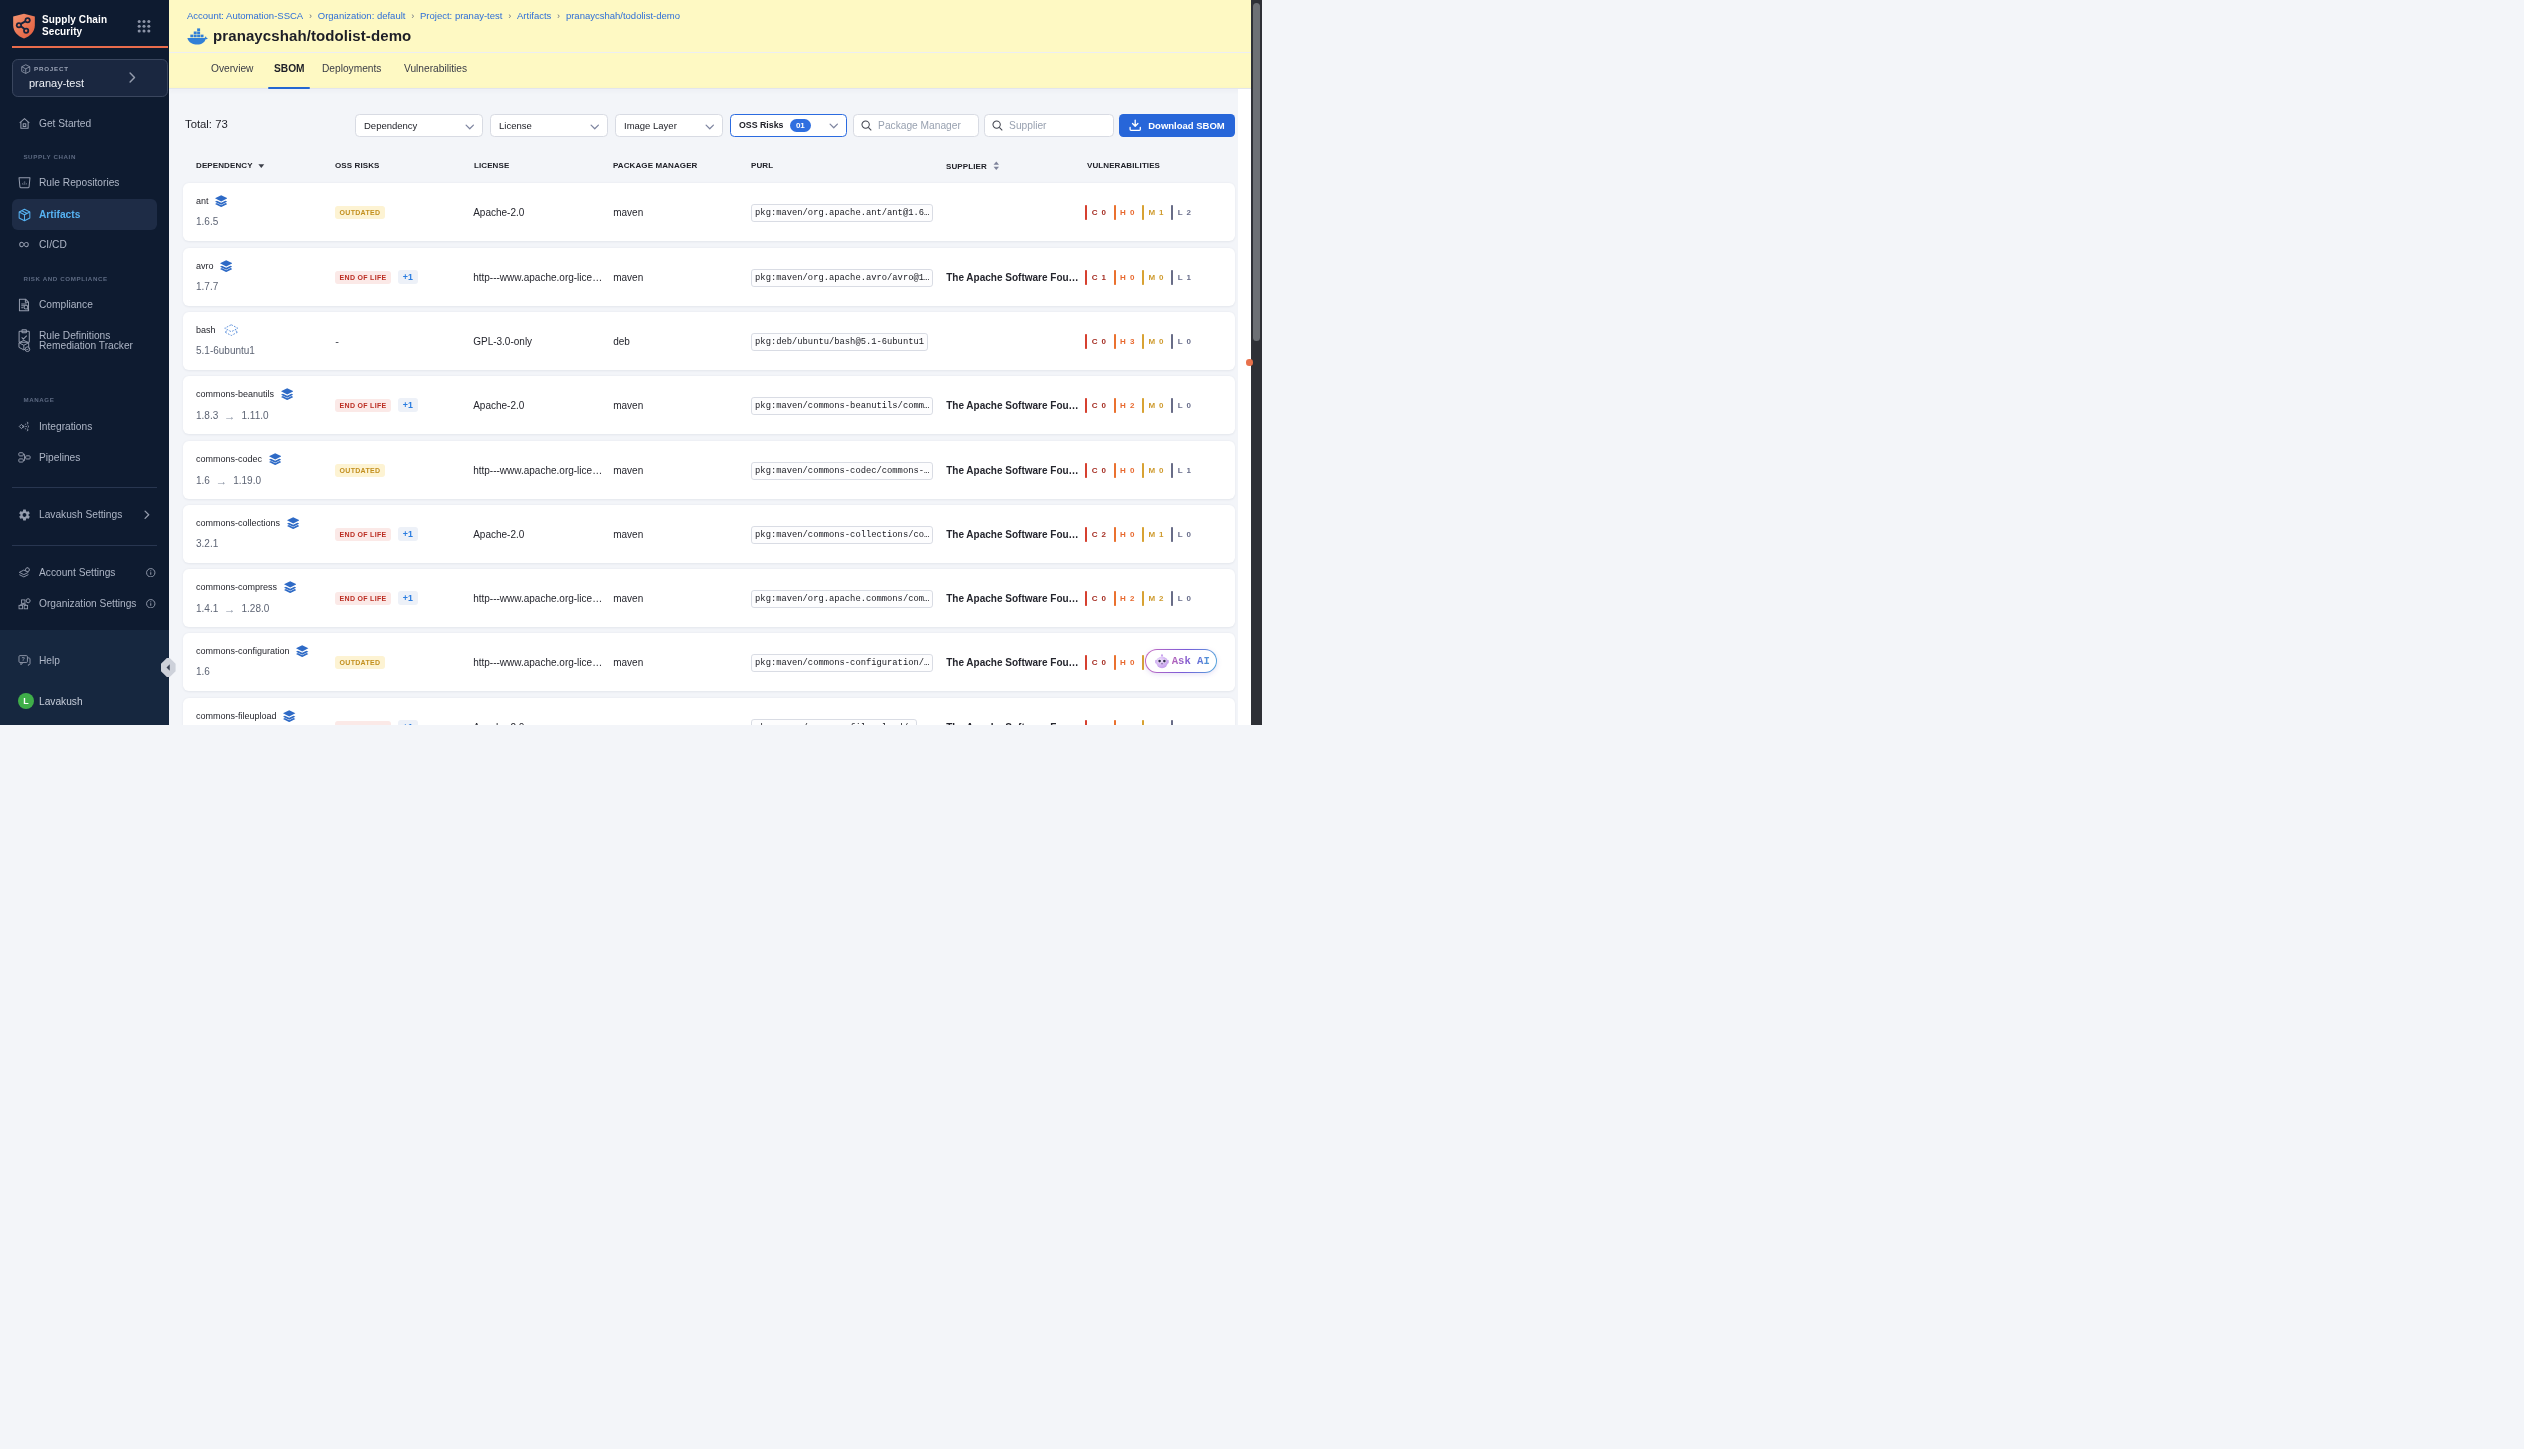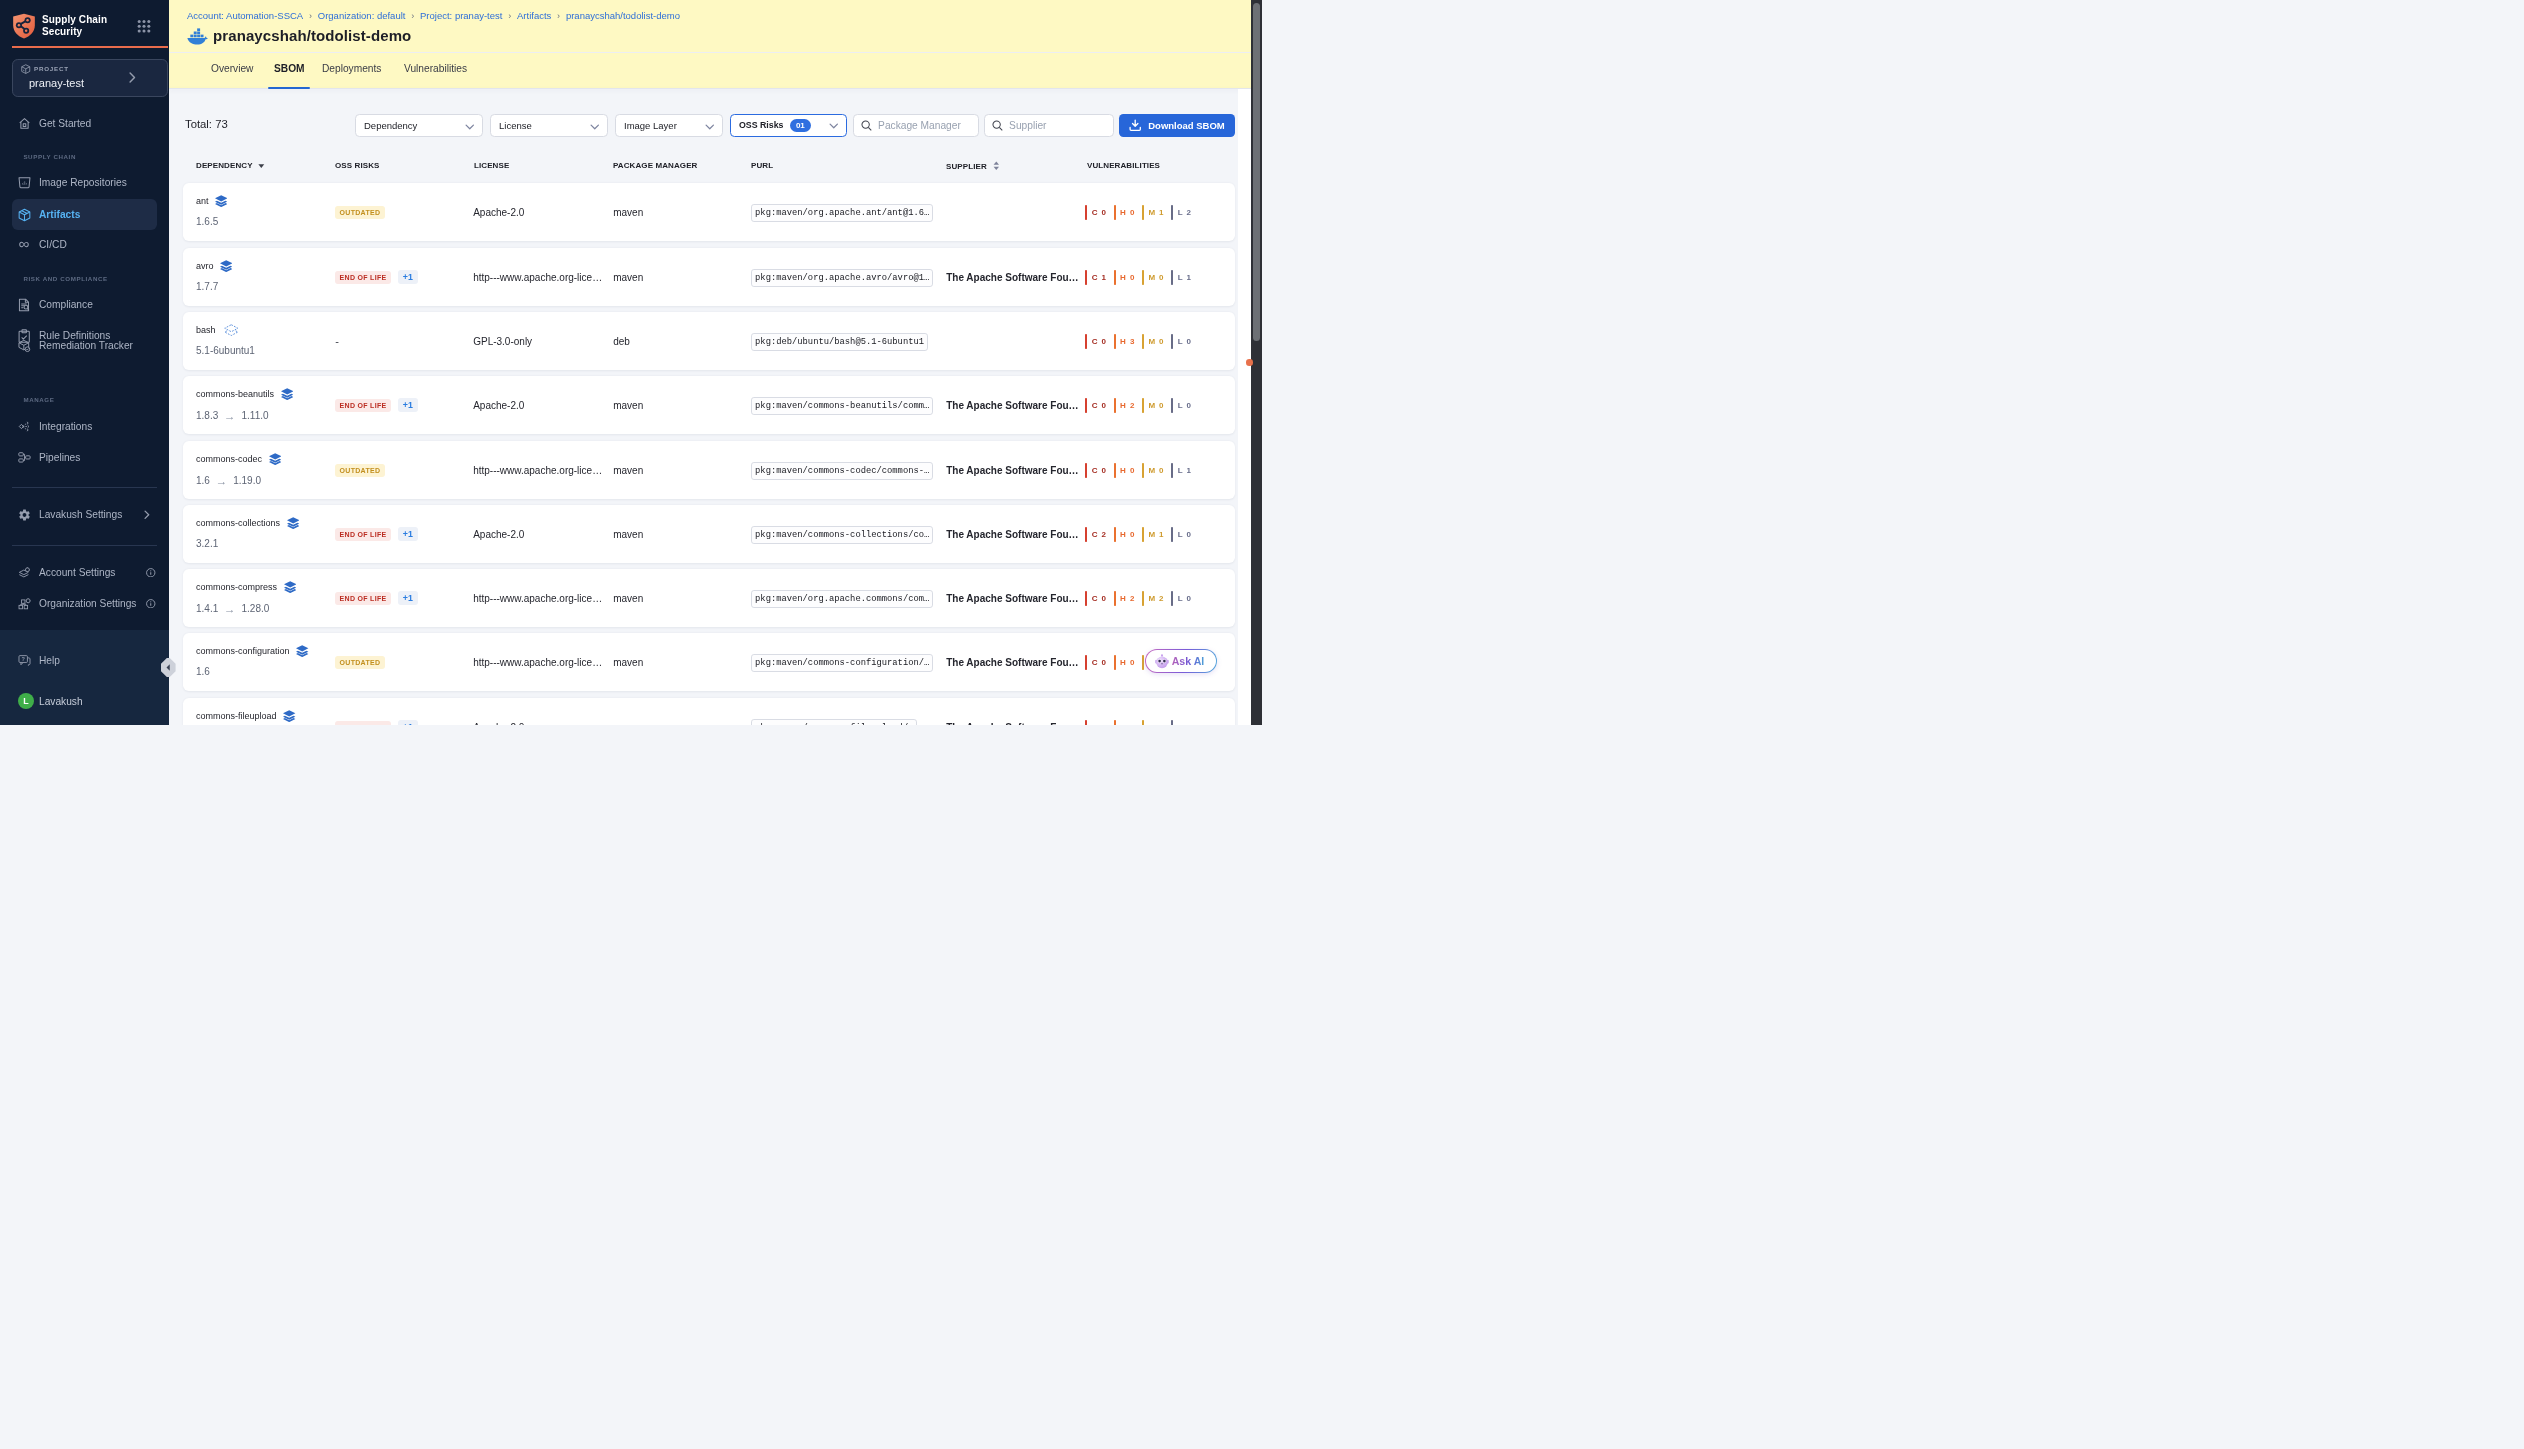--- a/index.html
+++ b/index.html
@@ -47,21 +47,21 @@
 .vb{width:2.2px;height:14.6px;border-radius:0.7px;margin-right:4.4px;}
 .vt{font-size:8px;font-weight:bold;letter-spacing:0.9px;margin-right:6.6px;}
 .vb.c{background:#d6402f}.vt.c{color:#a52e23}
 .vb.h{background:#ea712f}.vt.h{color:#e8692f}
 .vb.m{background:#d8a233}.vt.m{color:#cf9b2e}
 .vb.l{background:#686c87}.vt.l{color:#676c8a}
 #scrollstrip{position:absolute;left:1251px;top:0;width:11px;height:725px;background:#2e3036;z-index:40;}
 #thumb{position:absolute;left:2.2px;top:2.9px;width:6.6px;height:338px;border-radius:3.7px;background:#6d7075;}
 #odot{position:absolute;left:1246px;top:359px;width:6.6px;height:6.6px;border-radius:50%;background:#e8714b;z-index:41;}
 #askai{position:absolute;left:1145px;top:649px;width:72px;height:24px;border-radius:12.4px;background:linear-gradient(#fff,#fff) padding-box,linear-gradient(100deg,#c96bbf,#7a5bd8 55%,#53a8dc) border-box;border:1.5px solid transparent;display:flex;align-items:center;z-index:30;box-shadow:0 1.5px 5.8px rgba(120,90,200,.18);}
-#askai{white-space:nowrap;}#askai .txt{font-size:10.6px;font-weight:bold;background:linear-gradient(95deg,#b964b8,#6b54d6 55%,#4da3d6);-webkit-background-clip:text;background-clip:text;color:transparent;margin-left:2.9px;}
+#askai{white-space:nowrap;}#askai .txt{font-size:10.6px;font-weight:bold;background:linear-gradient(95deg,#b964b8,#6b54d6 55%,#4da3d6);-webkit-background-clip:text;background-clip:text;color:transparent;margin-left:2.9px;font-family:Liberation Mono, monospace;}
 </style>
 </head>
 <body>
 <div id="sidebar">
  <svg width="24" height="26" viewBox="0 0 33 36" style="position:absolute;left:11.7px;top:13px;">
   <defs>
         <linearGradient id="shg" x1="0" y1="0" x2="1" y2="1">
           <stop offset="0" stop-color="#f49571"></stop>
           <stop offset="1" stop-color="#e25a3b"></stop>
         </linearGradient>
@@ -126,21 +126,21 @@
  <div class="sb-label" style="top:153px;">SUPPLY CHAIN</div>
  <div class="sb-item" style="top:167px;">
   <span class="sb-ico">
         <svg width="14" height="13" viewBox="0 0 19 18">
           <g stroke="#959dae" stroke-width="1.5" fill="none" stroke-linejoin="round">
             <path d="M1.5 2 L17.5 2 L16.2 15.2 C16.1 16.2 15.3 16.8 14.4 16.8 L4.6 16.8 C3.7 16.8 2.9 16.2 2.8 15.2 Z"></path>
           </g>
           <text x="9.5" y="12.3" text-anchor="middle" font-size="7.5" fill="#959dae" font-family="Liberation Sans">‹/›</text>
         </svg>
       </span>
-  <span class="sb-txt">Image Repositories</span>
+  <span class="sb-txt">Rule Repositories</span>
  </div>
  <div style="position:absolute;left:11.7px;top:199px;width:145px;height:31px;background:#1e2c46;border-radius:5.8px;"></div>
  <div class="sb-item" style="top:199px;">
   <span class="sb-ico">
         <svg width="14" height="14" viewBox="0 0 19 19">
           <g stroke="#56b2f2" stroke-width="1.5" fill="none" stroke-linejoin="round">
             <path d="M9.5 1.2 L17.3 5.2 L17.3 13.8 L9.5 17.8 L1.7 13.8 L1.7 5.2 Z"></path>
             <path d="M1.7 5.2 L9.5 9.2 L17.3 5.2 M9.5 9.2 L9.5 17.8 M5.6 3.2 L13.4 7.2"></path>
           </g>
         </svg>

